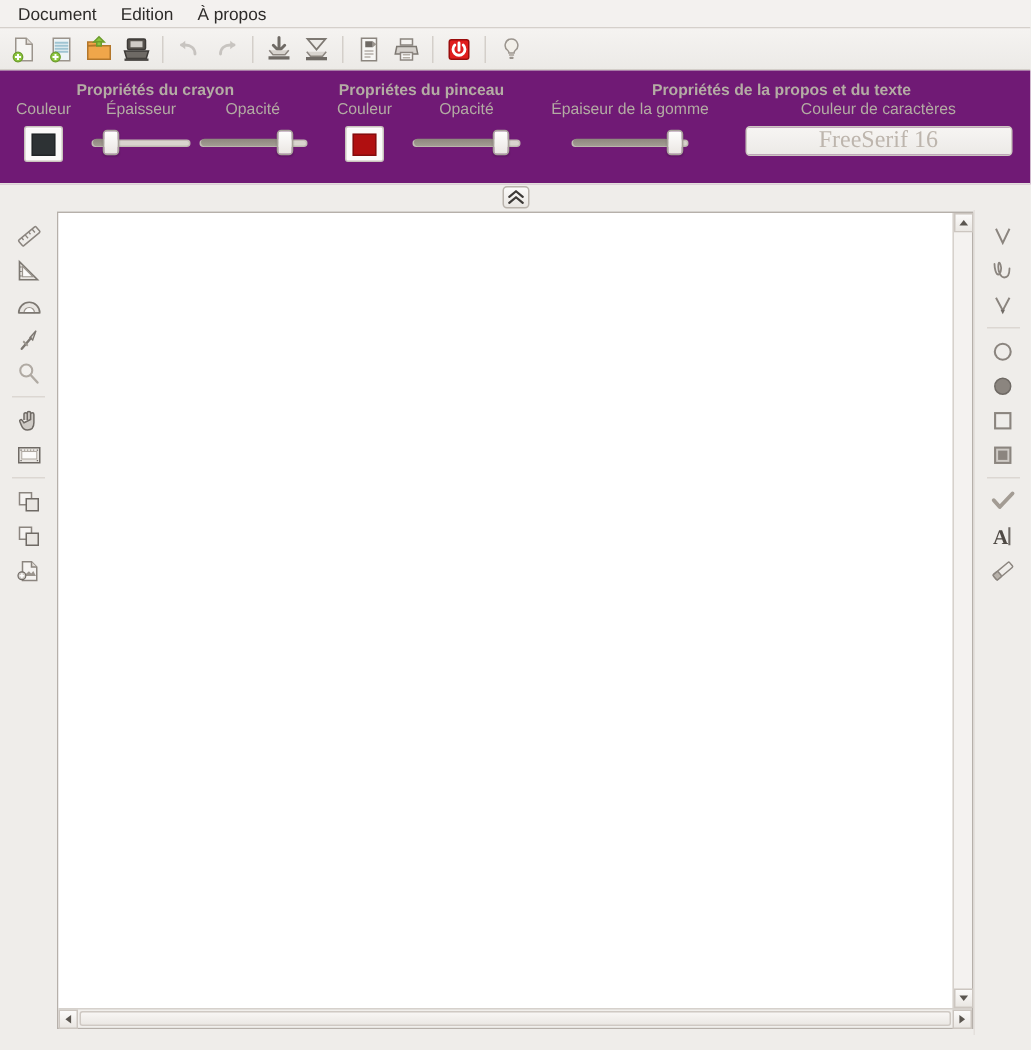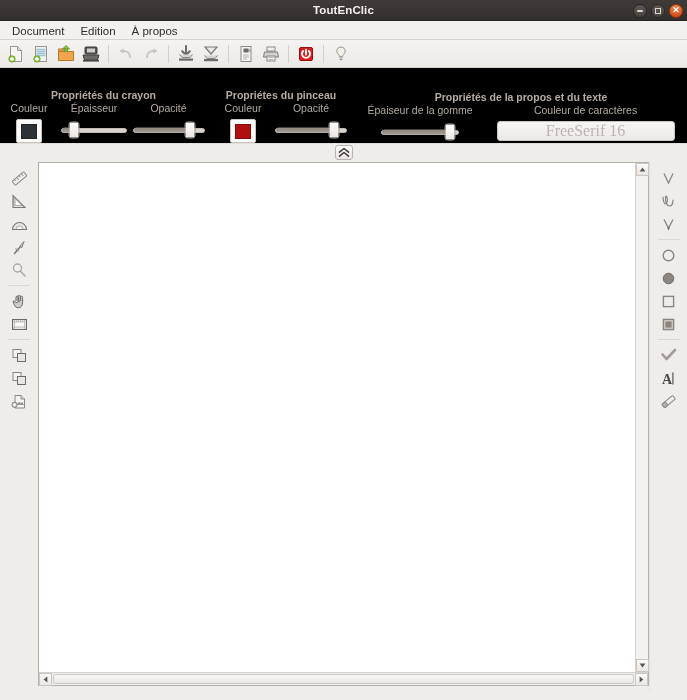--- a/index.html
+++ b/index.html
@@ -71,22 +71,22 @@
     width: 24px; height: 24px;
     display: flex; align-items: center; justify-content: center;
     border-radius: 3px; cursor: default;
   }
   .tb-btn.disabled { opacity: .4; }
   .tb-sep { width: 1px; height: 18px; background: #d4cfca; margin: 0 4px; }
 
   
   .props {
     flex: 0 0 76px; height: 76px;
-    background: #000000;
-    display: flex; align-items: flex-end;
+    background: #701a75;
+    display: flex; align-items: flex-start;
     padding: 4px 0 0 0;
     border-bottom: 1px solid #e2dedb;
   }
   .prop-group {
     display: flex; flex-direction: column; align-items: center;
     padding: 0 6px;
   }
   .prop-group.g1 { width: 207px; }
   .prop-group.g2 { width: 146px; }
   .prop-group.g3 { flex: 1; }
@@ -214,34 +214,20 @@
   }
 
   .bottom-pad { flex: 0 0 10px; background: #efedea; }
   svg { display: block; }
 </style>
 </head>
 <body>
 
 <div id="app">
 
-  <div class="titlebar">
-    <div class="titlebar-title">ToutEnClic</div>
-    <div class="win-buttons">
-      <div class="win-btn">
-          <span class="bar"></span>
-        </div>
-      <div class="win-btn">
-          <span class="sq"></span>
-        </div>
-      <div class="win-btn close">
-          <i>✕</i>
-        </div>
-    </div>
-  </div>
 
   <div class="menubar">
     <div class="menu-item">Document</div>
     <div class="menu-item">Edition</div>
     <div class="menu-item">À propos</div>
   </div>
 
   <div class="toolbar">
 
     <div class="tb-btn">

